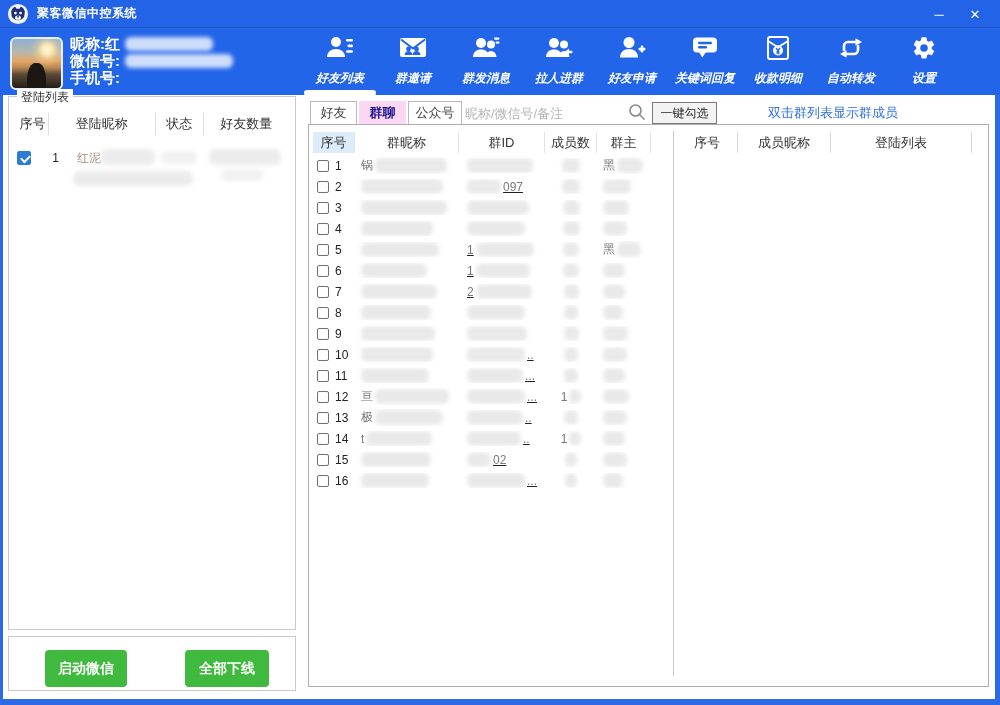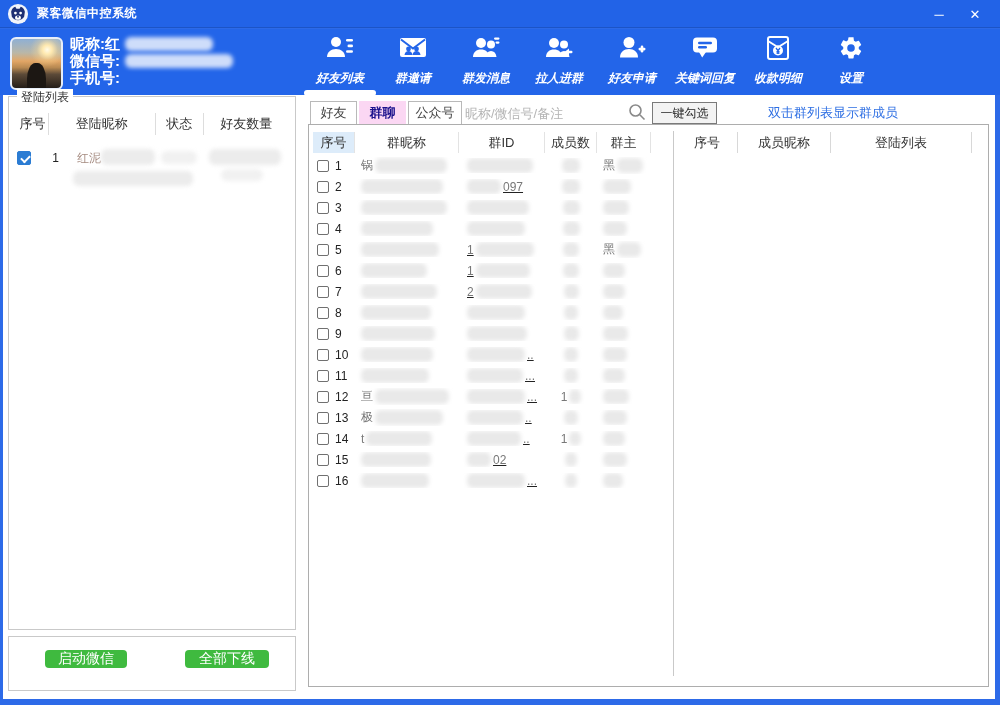--- a/index.html
+++ b/index.html
@@ -54,22 +54,22 @@
   .login-row { position:absolute; left:8px; top:48px; right:6px; height:26px; display:flex; align-items:center; cursor:pointer; }
   .cb { display:inline-block; width:12px; height:12px; border:1px solid #707070; background:#fff; border-radius:2px; }
   .cb.checked { width:14px; height:14px; background:#2b7cd3; border-color:#2b7cd3; position:relative; }
   .cb.checked::after { content:''; position:absolute; left:3px; top:3px; width:7px; height:4px;
         border-left:2px solid #fff; border-bottom:2px solid #fff; transform:rotate(-45deg); }
   .login-row .seq { width:20px; margin-left:8px; font-size:12px; color:#222; }
   .nick-frag { color:#a58b80; font-size:12px; }
   .xblob { position:absolute; border-radius:6px; background:#ececec; filter:blur(2px); }
 
   .btn-box { left:5px; top:541px; width:288px; height:55px; }
-  .green-btn { position:absolute; top:13px; height:18px; border:none; border-radius:4px;
-               background:#3fba3f; color:#fff; font-size:14px; font-weight:normal; cursor:pointer;
+  .green-btn { position:absolute; top:13px; height:37px; border:none; border-radius:4px;
+               background:#3fba3f; color:#fff; font-size:14px; font-weight:bold; cursor:pointer;
                font-family:inherit; }
   .green-btn.start { left:36px; width:82px; }
   .green-btn.offline { left:176px; width:84px; }
 
   
   .tab { position:absolute; top:6px; height:24px; display:flex; align-items:center; justify-content:center;
          font-size:13px; color:#444; background:#fff; border:1px solid #b9b9b9; cursor:pointer; }
   .tab.t1 { left:307px; width:47px; }
   .tab.t2 { left:356px; width:47px; border:none; background:#fbd7f3; color:#1a118c; font-weight:bold; }
   .tab.t3 { left:405px; width:54px; }
@@ -207,20 +207,29 @@
       <div class="nav-item">
         <svg width="30" height="26" viewBox="0 0 28 26">
           <rect x="4" y="2" width="20" height="22" rx="2" fill="none" stroke="#fff" stroke-width="2"></rect>
           <path d="M4 6l8 5a4 4 0 0 0 4 0l8-5" stroke="#fff" stroke-width="2" fill="none"></path>
           <circle cx="14" cy="15.5" r="5" fill="#fff"></circle>
           <path d="M12 13l2 2.6 2-2.6M14 15.6v3.4M12.5 16.6h3M12.5 18.2h3" stroke="#2365e9" stroke-width="1.3" fill="none"></path>
         </svg>
         <span class="nav-label">收款明细</span>
       </div>
       <div class="nav-item">
+        <svg width="30" height="26" viewBox="0 0 28 26">
+          <path d="M7 16v-5a4 4 0 0 1 4-4h8" fill="none" stroke="#fff" stroke-width="2.6"></path>
+          <polygon points="18.5,3.2 18.5,10.8 25,7" fill="#fff"></polygon>
+          <path d="M21 10v5a4 4 0 0 1-4 4H9" fill="none" stroke="#fff" stroke-width="2.6"></path>
+          <polygon points="9.5,15.2 9.5,22.8 3,19" fill="#fff"></polygon>
+        </svg>
+        <span class="nav-label">自动转发</span>
+      </div>
+      <div class="nav-item">
         <svg width="28" height="26" viewBox="0 0 24 24" fill="#fff">
           <path d="M19.14,12.94a7.07,7.07,0,0,0,.06-.94,7.07,7.07,0,0,0-.06-.94l2.03-1.58a.5.5,0,0,0,.12-.64l-1.92-3.32a.5.5,0,0,0-.61-.22l-2.39,1a7.2,7.2,0,0,0-1.63-.94l-.36-2.54A.5.5,0,0,0,13.89,2H10.11a.5.5,0,0,0-.49.42l-.36,2.54a7.2,7.2,0,0,0-1.63.94l-2.39-1a.5.5,0,0,0-.61.22L2.71,8.84a.5.5,0,0,0,.12.64l2.03,1.58a7.07,7.07,0,0,0,0,1.88L2.83,14.52a.5.5,0,0,0-.12.64l1.92,3.32c.14.24.42.34.61.22l2.39-1c.5.38,1.05.7,1.63.94l.36,2.54a.5.5,0,0,0,.49.42h3.78a.5.5,0,0,0,.49-.42l.36-2.54a7.2,7.2,0,0,0,1.63-.94l2.39,1a.5.5,0,0,0,.61-.22l1.92-3.32a.5.5,0,0,0-.12-.64ZM12,15.5A3.5,3.5,0,1,1,15.5,12,3.5,3.5,0,0,1,12,15.5Z"></path>
         </svg>
         <span class="nav-label">设置</span>
       </div>
     </div>
   </div>
 
   <div class="content">
 

